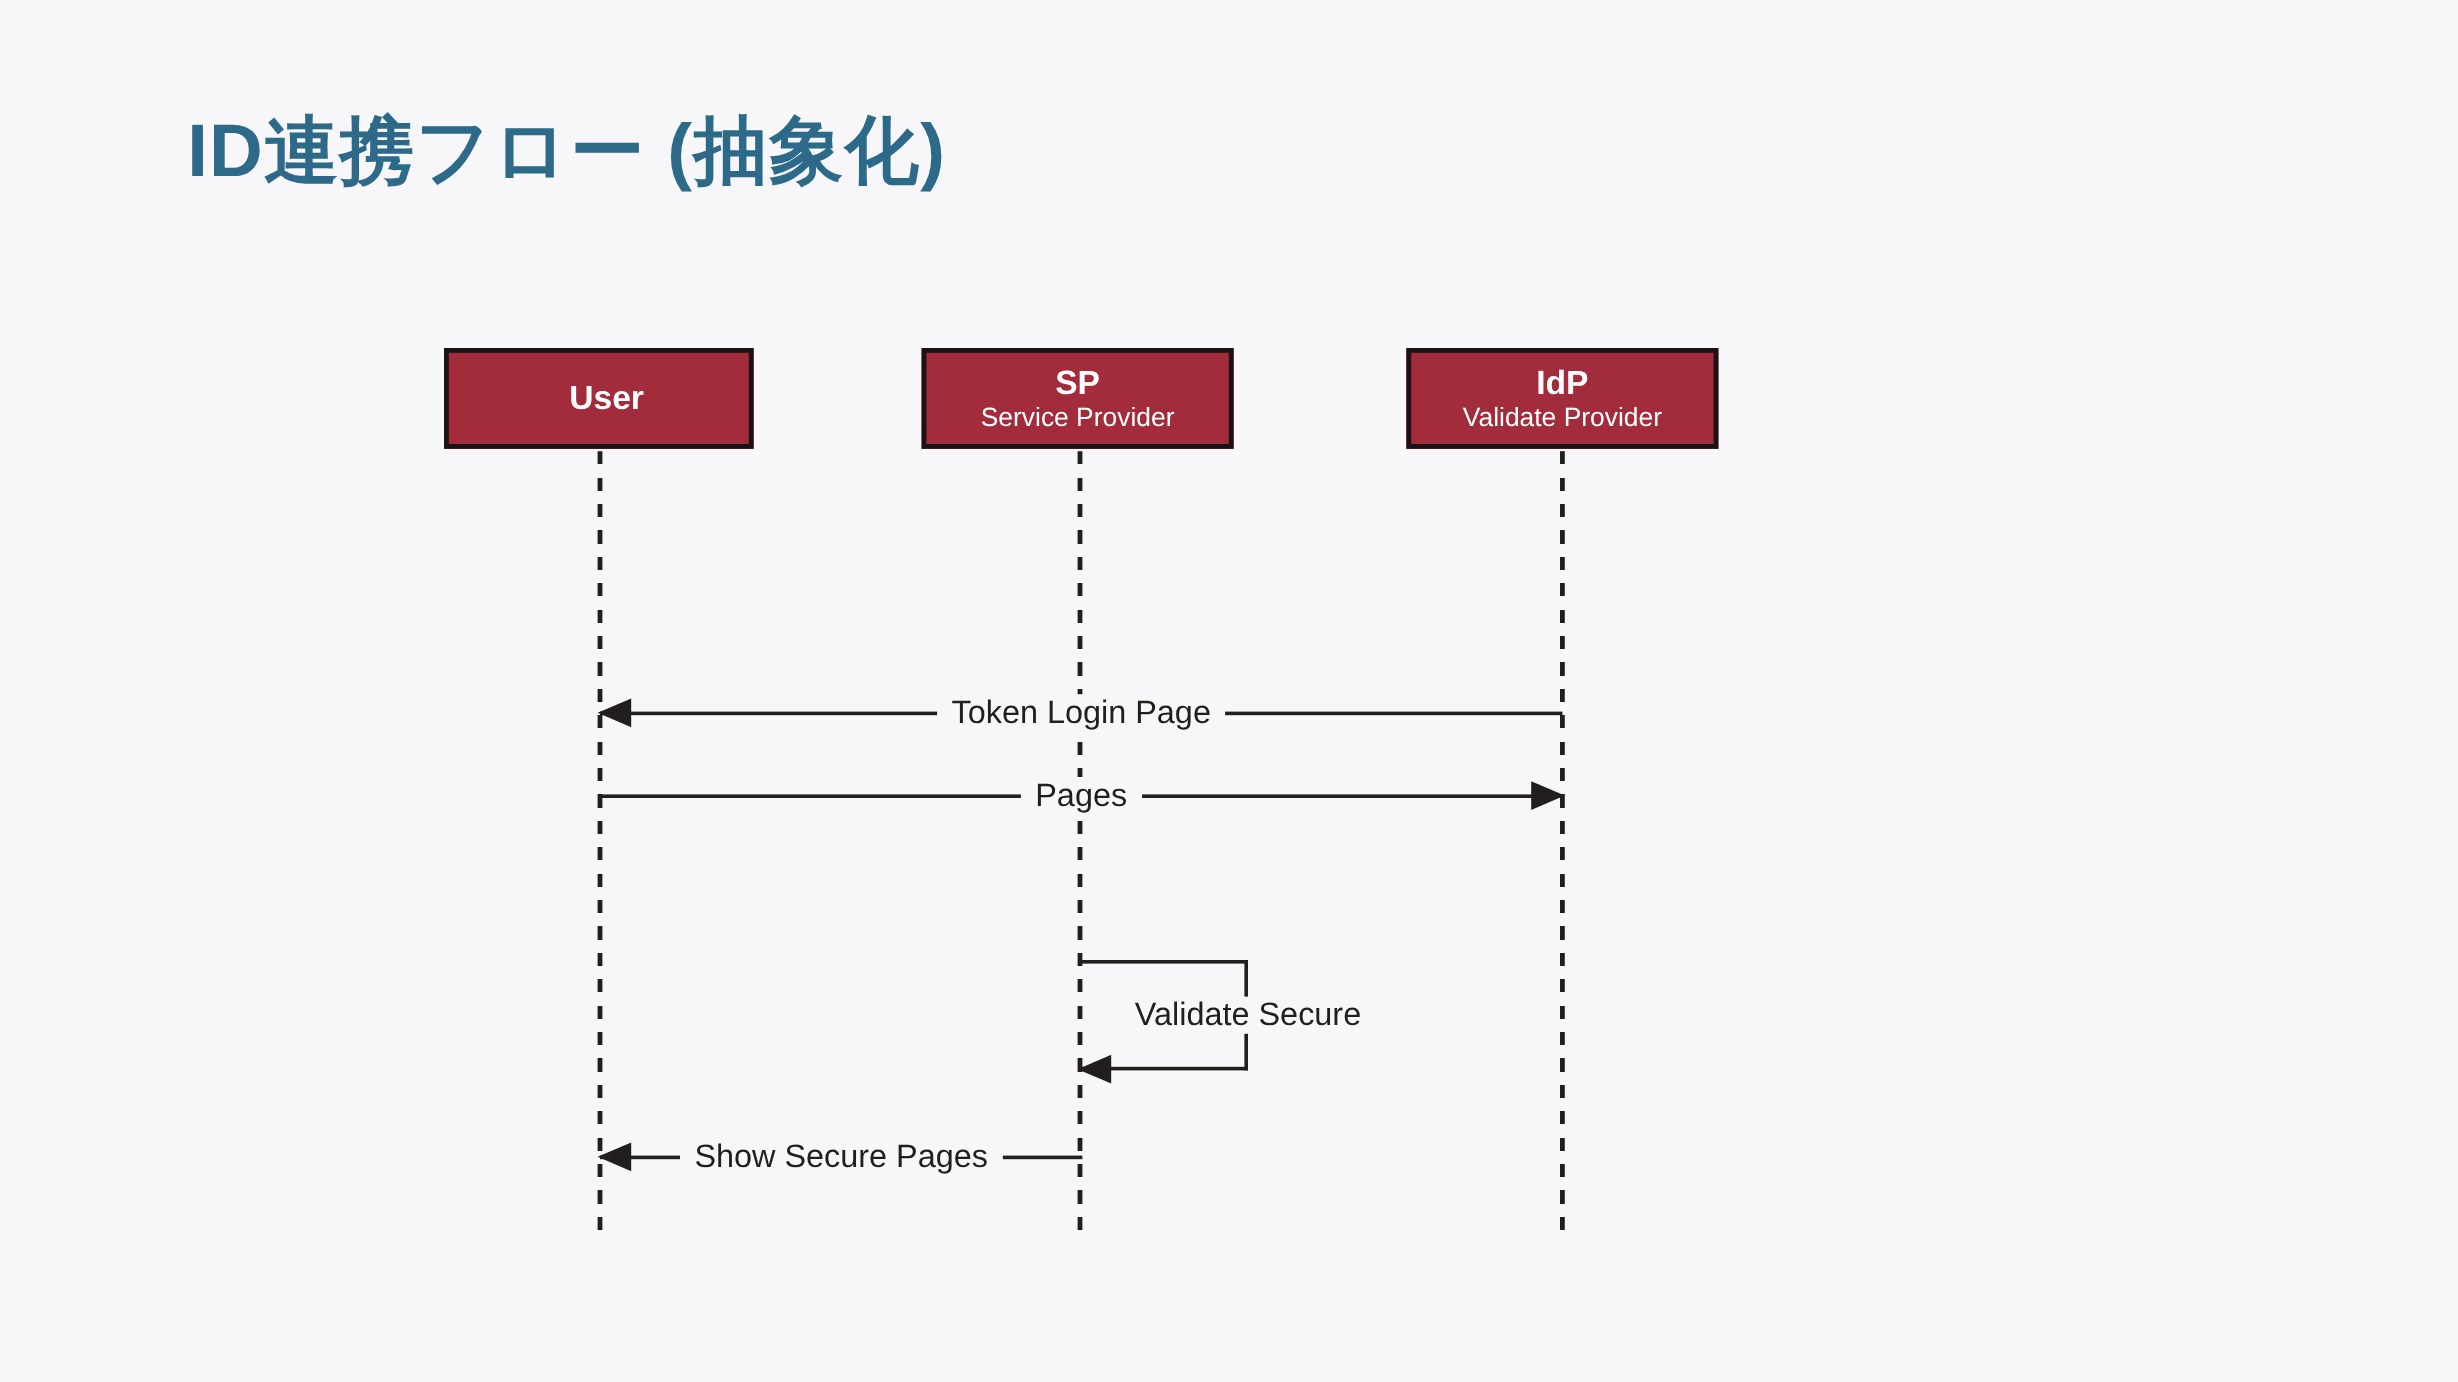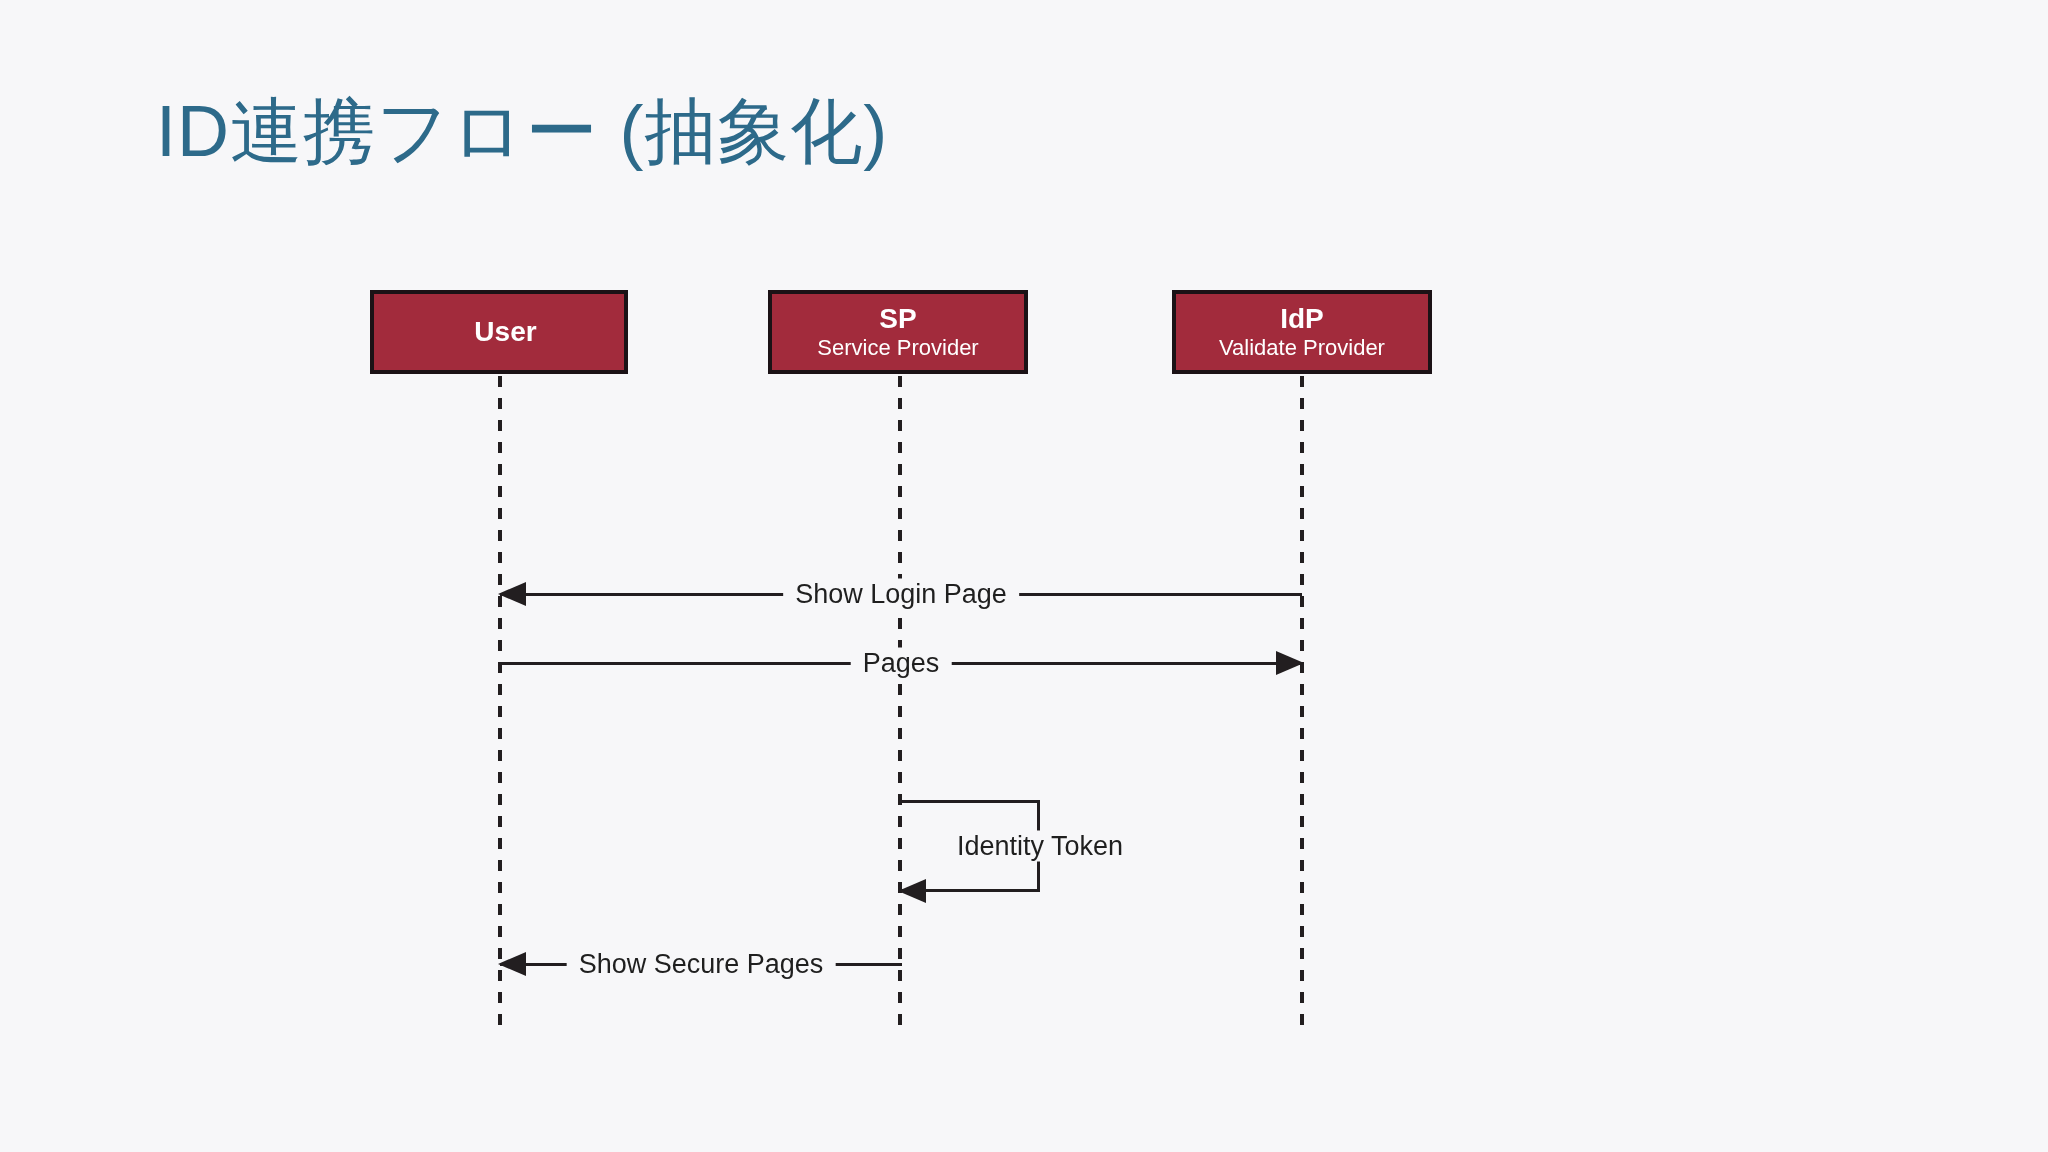--- a/index.html
+++ b/index.html
@@ -15,21 +15,21 @@
   html,body{width:2048px;height:1152px;}
   body{
     background:var(--background);
     font-family:"Liberation Sans","DejaVu Sans",sans-serif;
     overflow:hidden;
   }
   .slide{position:relative;width:2048px;height:1152px;}
 
   .page-title{
     position:absolute;left:156px;top:84px;
-    font-size:72px;font-weight:400;letter-spacing:1px;
+    font-size:62px;font-weight:700;letter-spacing:1px;
     color:var(--title);white-space:nowrap;
   }
 
   .diagram{position:absolute;left:0;top:0;width:2048px;height:1152px;}
 
   
   .actor{
     position:absolute;top:290px;height:84px;
     background:var(--actor-fill);
     border:4px solid var(--actor-border);
@@ -113,33 +113,33 @@
 
     <div class="lifeline lifeline-user"></div>
     <div class="lifeline lifeline-sp"></div>
     <div class="lifeline lifeline-idp"></div>
 
 
 
     <div class="message msg-showlogin">
       <div class="msg-line"></div>
       <div class="arrowhead left"></div>
-      <span class="msg-label">Show Login Page</span>
+      <span class="msg-label">Token Login Page</span>
     </div>
 
     <div class="message msg-login">
       <div class="msg-line"></div>
       <div class="arrowhead right"></div>
       <span class="msg-label">Pages</span>
     </div>
 
 
     <div class="self-loop">
       <div class="arrowhead left"></div>
-      <span class="msg-label">Identity Token</span>
+      <span class="msg-label">Validate Secure</span>
     </div>
 
     <div class="message msg-showsecure">
       <div class="msg-line"></div>
       <div class="arrowhead left"></div>
       <span class="msg-label">Show Secure Pages</span>
     </div>
 
   </div>
 </div>

